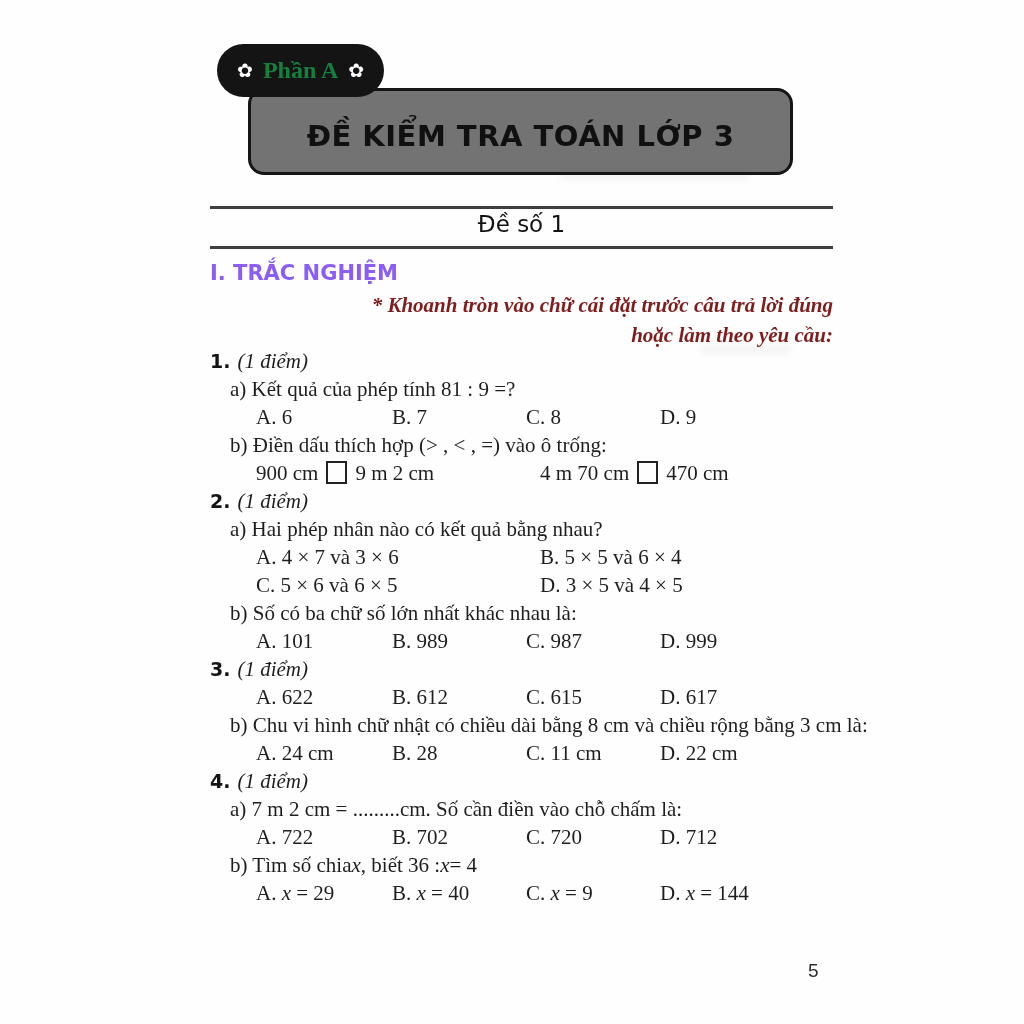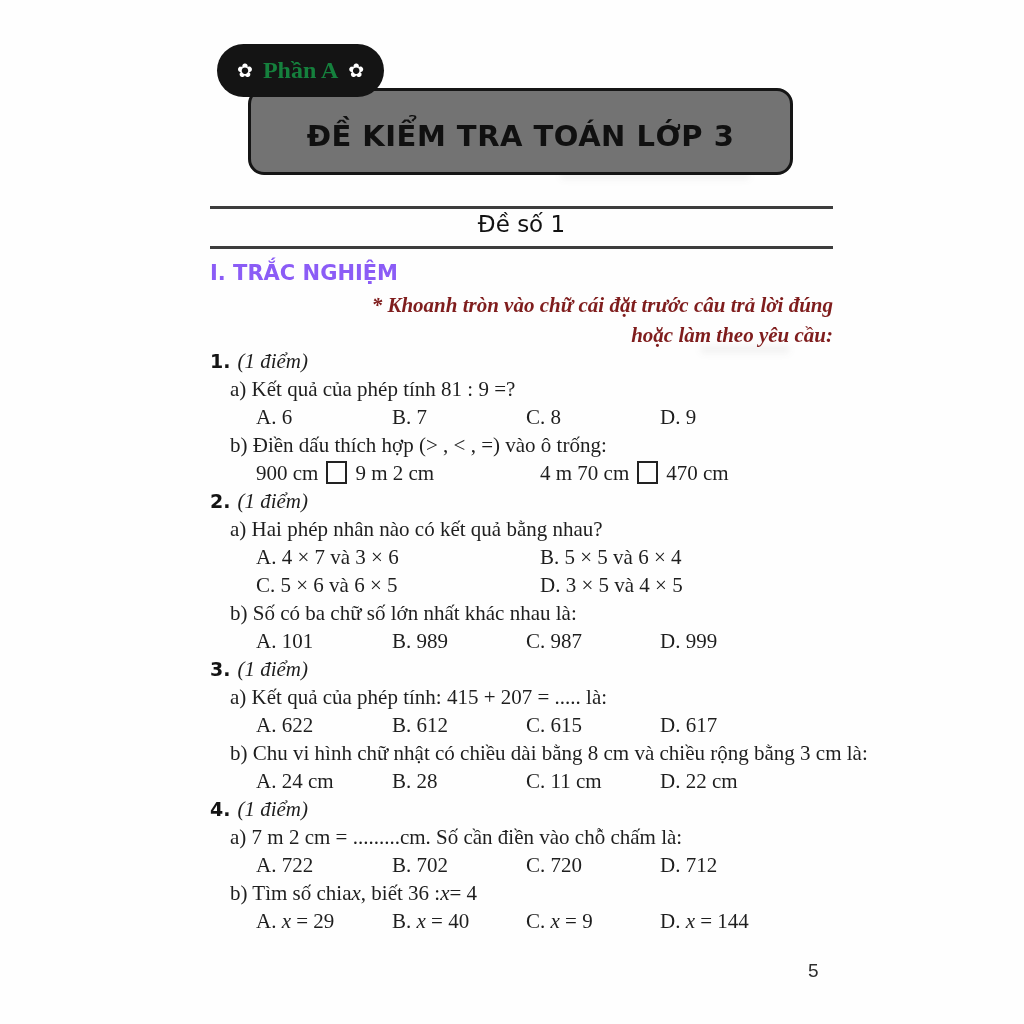--- a/index.html
+++ b/index.html
@@ -236,21 +236,20 @@
         <span>C. 987</span>
         <span>D. 999</span>
       </div>
     </div>
 
     <div>
       <div class="q-line q-head">
         <span class="q-num">3.</span>
         <span class="q-points">(1 điểm)</span>
       </div>
-      <div class="q-line q-part">a) Kết quả của phép tính: 415 + 207 = ..... là:</div>
       <div class="opt-row4">
         <span>A. 622</span>
         <span>B. 612</span>
         <span>C. 615</span>
         <span>D. 617</span>
       </div>
       <div class="q-line q-part">b) Chu vi hình chữ nhật có chiều dài bằng 8 cm và chiều rộng bằng 3 cm là:</div>
       <div class="opt-row4">
         <span>A. 24 cm</span>
         <span>B. 28</span>

